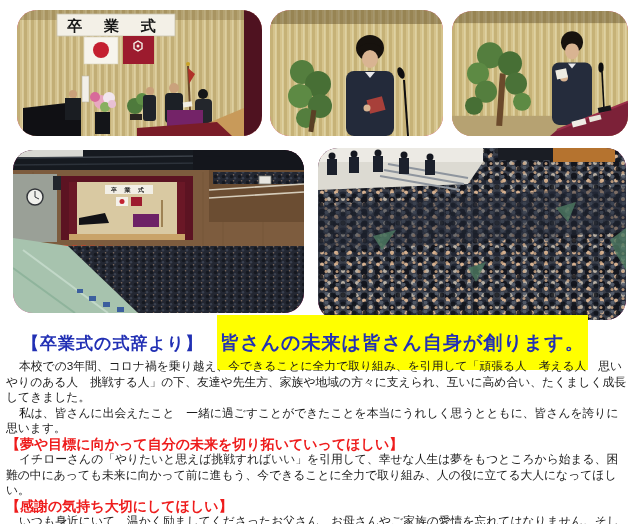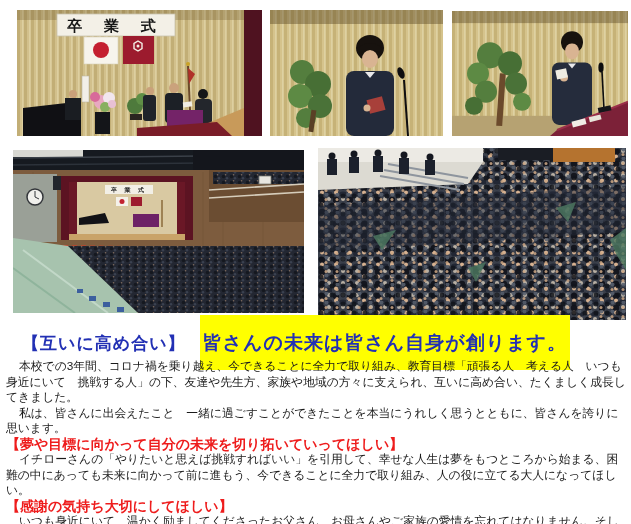--- a/index.html
+++ b/index.html
@@ -1,18 +1,18 @@
 <!DOCTYPE html>
 <html style="--blue: #2230b4; --yellow: #ffff00; --red: #ee1c1c;"><head>
 <meta charset="utf-8">
 <style>
   html,body{margin:0;padding:0;background:#fff;}
   .page{position:relative;width:631px;height:524px;background:#ffffff;overflow:hidden;
         font-family:"Liberation Sans","DejaVu Sans",sans-serif;}
-  .photo{position:absolute;overflow:hidden;background:#ec4899;}
+  .photo{position:absolute;overflow:hidden;background:#ec4899;border-radius:20px;}
   .photo svg{display:block;width:100%;height:100%;}
   #p1{left:17px;top:10px;width:245px;height:126px;}
   #p2{left:270px;top:10px;width:173px;height:126px;}
   #p3{left:452px;top:11px;width:176px;height:125px;}
   #p4{left:13px;top:150px;width:291px;height:163px;}
   #p5{left:318px;top:148px;width:308px;height:172px;}
   .article{position:absolute;left:6px;top:330px;width:621px;}
   .title-line{margin:0 0 3px 16px;white-space:nowrap;}
   .title{font-family:"Liberation Serif","DejaVu Serif",serif;font-weight:bold;
          font-size:17px;color:var(--blue);letter-spacing:1px;}
@@ -281,24 +281,24 @@
         <circle cx="112" cy="9" r="3.5" fill="#151820"></circle>
           <rect x="107" y="12" width="10" height="15" fill="#1c212c"></rect>
       </g>
       <rect x="180" width="55" height="12" fill="#1a1d24"></rect>
       <rect x="235" width="62" height="14" fill="#b5732f"></rect>
     </svg>
   </figure>
 
   <section class="article">
     <div class="title-line">
-      <span class="title">【互いに高め合い】</span><span class="title-hl">皆さんの未来は皆さん自身が創ります。</span>
+      <span class="title">【卒業式の式辞より】</span><span class="title-hl">皆さんの未来は皆さん自身が創ります。</span>
     </div>
     <div id="blocks">
-        <p class="body indent"><span>本校での3年間、コロナ禍を乗り越え、今できることに全力で取り組み、教育目標「頑張る人　考える人　いつも身近にいて　挑戦する人」の下、友達や先生方、家族や地域の方々に支えられ、互いに高め合い、たくましく成長してきました。</span></p>
+        <p class="body indent"><span>本校での3年間、コロナ禍を乗り越え、今できることに全力で取り組み、を引用して「頑張る人　考える人　思いやりのある人　挑戦する人」の下、友達や先生方、家族や地域の方々に支えられ、互いに高め合い、たくましく成長してきました。</span></p>
         <p class="body indent"><span>私は、皆さんに出会えたこと　一緒に過ごすことができたことを本当にうれしく思うとともに、皆さんを誇りに思います。</span></p>
         <p class="red-heading"><span>【夢や目標に向かって自分の未来を切り拓いていってほしい】</span></p>
         <p class="body indent"><span>イチローさんの「やりたいと思えば挑戦すればいい」を引用して、幸せな人生は夢をもつところから始まる、困難の中にあっても未来に向かって前に進もう、今できることに全力で取り組み、人の役に立てる大人になってほしい。</span></p>
         <p class="red-heading"><span>【感謝の気持ち大切にしてほしい】</span></p>
         <p class="body indent"><span>いつも身近にいて、温かく励ましてくださったお父さん、お母さんやご家族の愛情を忘れてはなりません。そして、担任の先生をはじめ、多くの先生方が皆さんの成長を願い、時には優しく、時には厳しく指導してくれたことも、胸に刻んでください。</span></p>
       </div>
   </section>
 
 </div>
 

